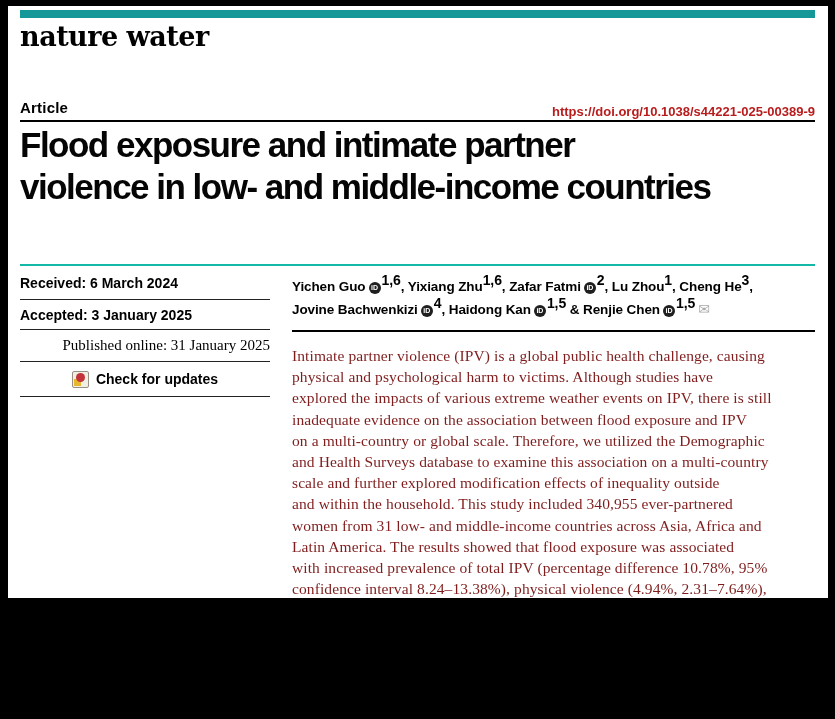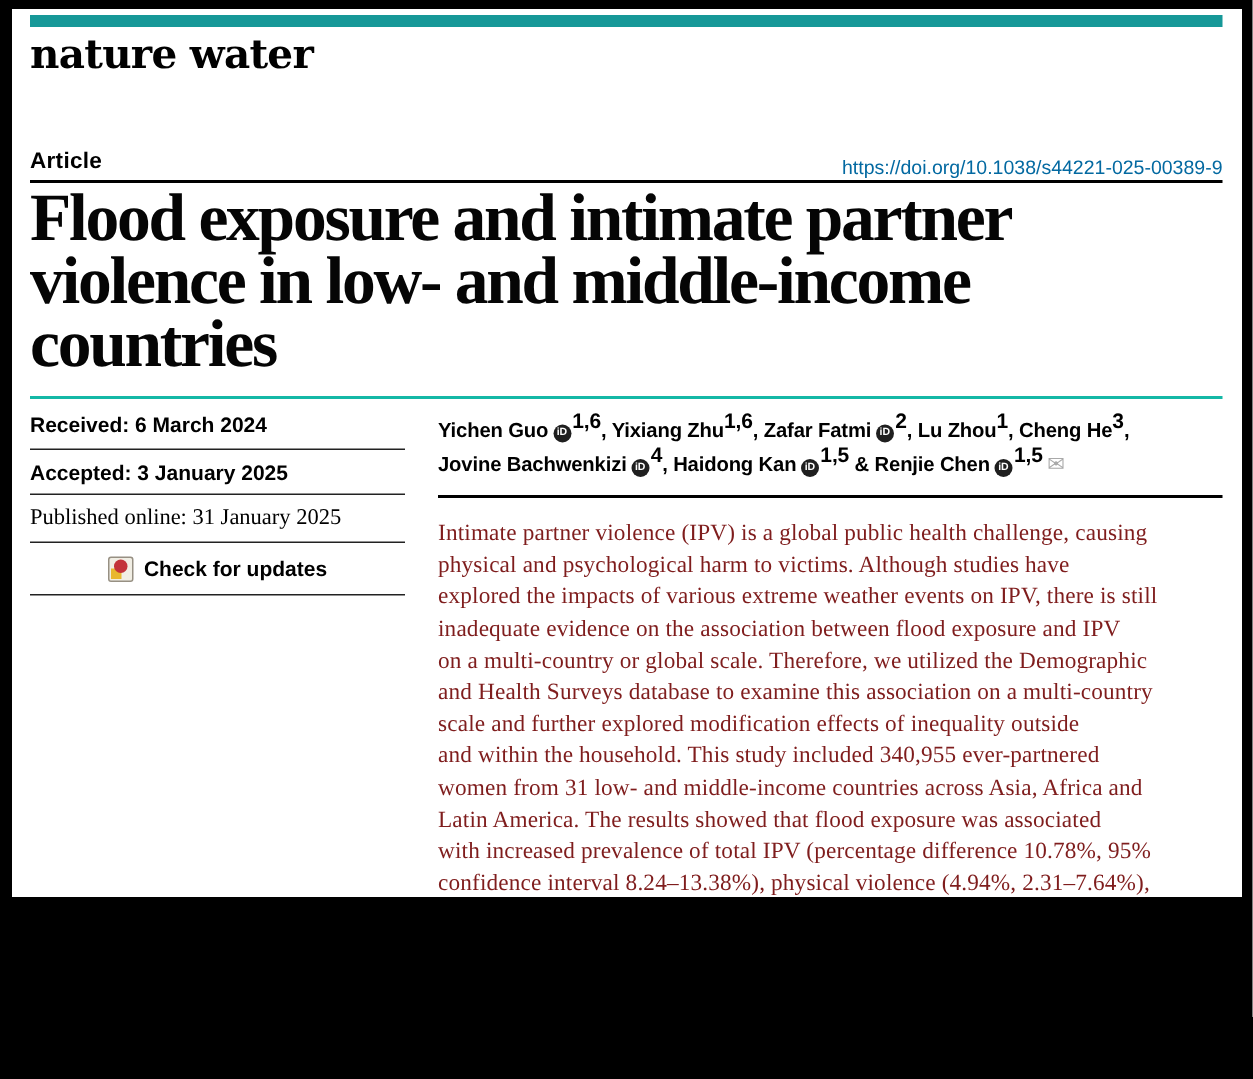--- a/index.html
+++ b/index.html
@@ -14,42 +14,42 @@
   
   .teal-bar{position:absolute;left:12px;right:13px;top:4px;height:8px;background:#169898;}
   .logo{
     position:absolute;left:12px;top:14px;
     font-family:"DejaVu Serif","Liberation Serif",serif;
     font-weight:bold;font-size:27px;letter-spacing:-0.5px;line-height:34px;
   }
   
   .article-row{position:absolute;left:12px;right:13px;top:92px;height:22px;}
   .article-type{position:absolute;left:0;bottom:4px;font-size:15px;font-weight:bold;letter-spacing:0.2px;}
-  .doi{position:absolute;right:0;bottom:1px;font-size:13px;font-weight:normal;color:#0369a1;text-decoration:none;}
+  .doi{position:absolute;right:0;bottom:1px;font-size:13px;font-weight:bold;color:#b91c1c;text-decoration:none;}
   .rule-article{position:absolute;left:12px;right:13px;top:114px;height:2px;background:#000;}
   
   .title{
     position:absolute;left:12px;right:13px;top:118px;
-    font-family:Liberation Serif, serif;
-    font-weight:bold;font-size:45px;line-height:42px;letter-spacing:-1.5px;
+    font-family:Liberation Sans, sans-serif;
+    font-weight:bold;font-size:35px;line-height:42px;letter-spacing:-1.5px;
     white-space:pre-line;color:#050505;
   }
   
   .cols{
     position:absolute;left:12px;right:13px;top:258px;bottom:0;
     border-top:2px solid #14b8a6;display:flex;
   }
   .left-col{width:250px;flex:0 0 250px;margin-right:22px;}
   .hist-item{
     border-bottom:1.2px solid #222;display:flex;align-items:center;
     font-size:14px;font-weight:bold;
   }
   .hist-item.h1{height:33px;}
   .hist-item.h2{height:29px;}
-  .hist-item.h3{height:31px;font-family:"Liberation Serif",serif;font-weight:normal;font-size:15px;}
+  .hist-item.h3{height:31px;font-family:"Liberation Serif",serif;font-weight:normal;font-size:15px;justify-content:flex-end;}
   .hist-item.h4{height:34px;cursor:pointer;justify-content:center;}
   .check-icon{
     width:15px;height:15px;border:1px solid #979083;border-radius:2px;
     background:#f1eee4;position:relative;display:inline-block;margin-right:7px;flex:0 0 15px;
   }
   .check-icon .yellow{position:absolute;bottom:1px;left:1px;width:7px;height:7px;background:#e8b730;}
   .check-icon .red{position:absolute;top:1px;left:3px;width:9px;height:9px;border-radius:50%;background:#c3333a;}
   .right-col{flex:1;min-width:0;}
   
   .authors{

